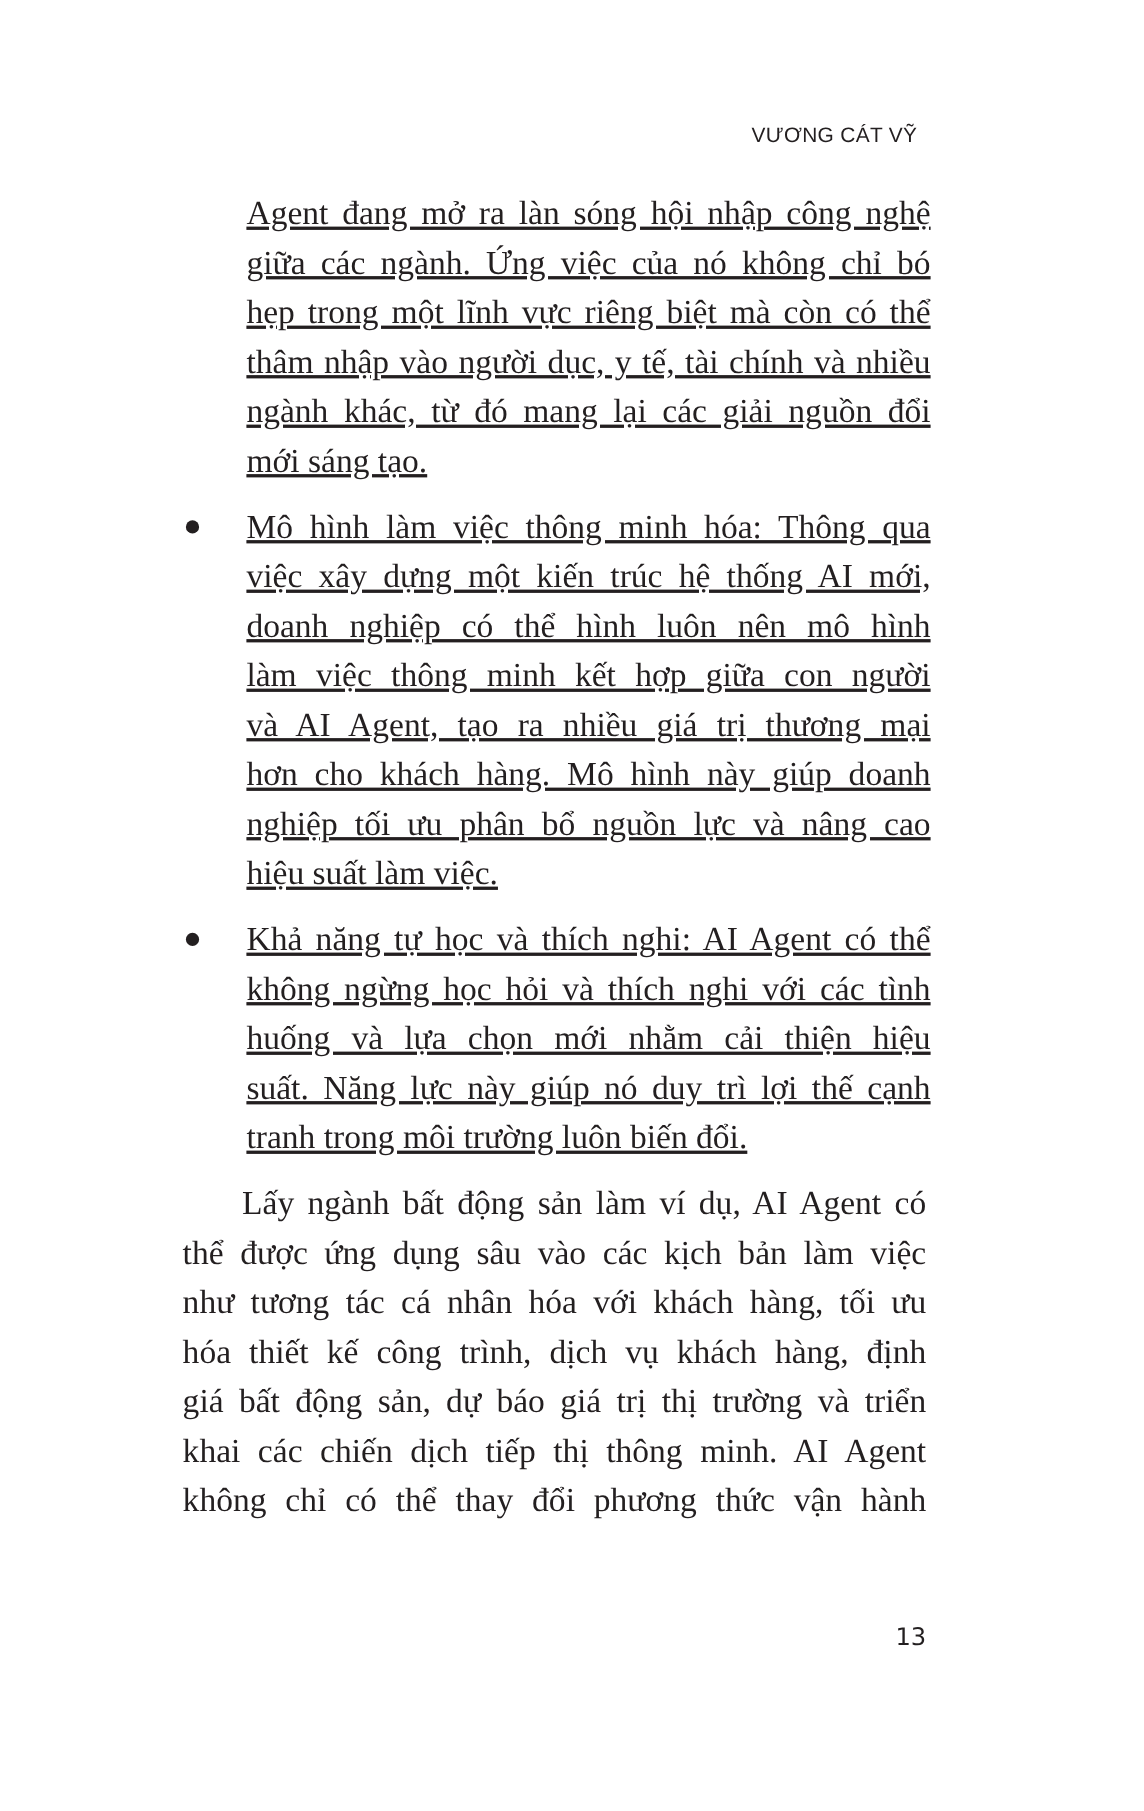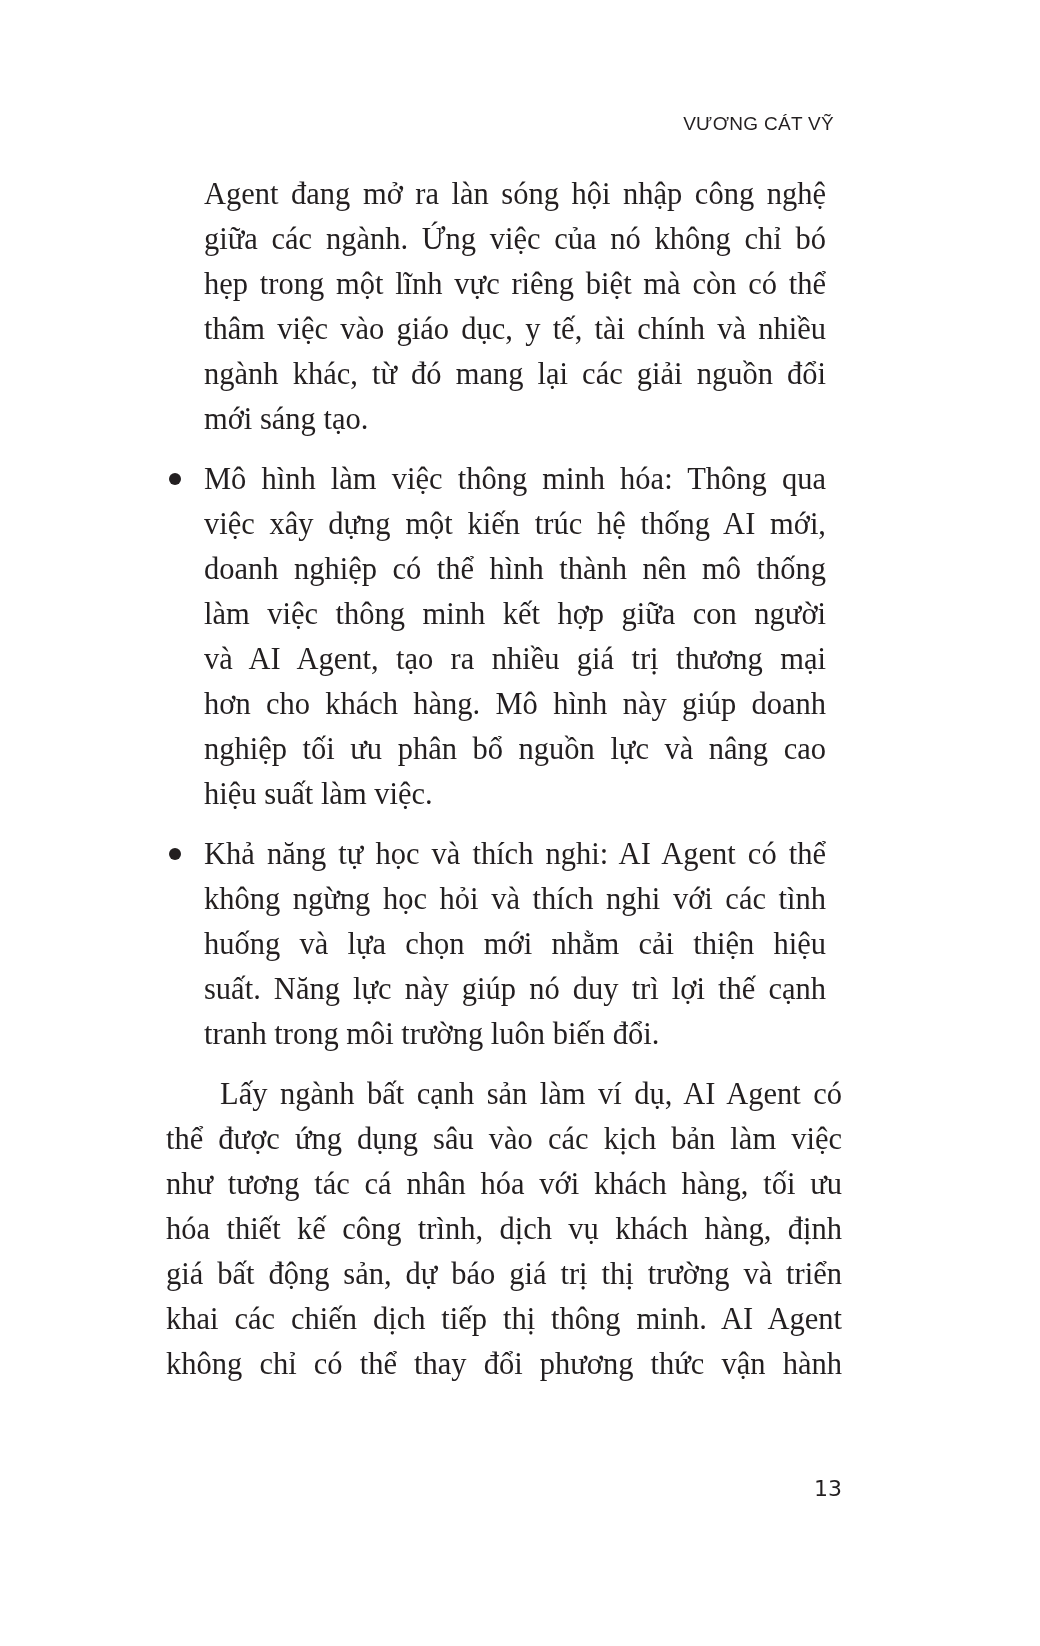--- a/index.html
+++ b/index.html
@@ -12,21 +12,21 @@
     .header {
       position: absolute; right: 206px; top: 113px;
       font-family: Liberation Sans, sans-serif;
       font-size: 19px; letter-spacing: 0.3px; color: #231f20;
     }
     .line {
       position: absolute; font-size: 30.5px; line-height: 45px;
       white-space: nowrap; text-align: justify; text-align-last: justify;
     }
     .line.last { text-align-last: left; }
-    .ind { left: 204px; width: 622px; }
+    .ind { left: 224px; width: 622px; text-decoration: underline; }
     .full { left: 166px; width: 676px; }
     .para-first { left: 220px; width: 622px; }
     .bullet {
       position: absolute; left: 169px; width: 12px; height: 12px;
       border-radius: 50%; background: #231f20;
     }
     .pagenum {
       position: absolute; right: 198px; top: 1476px;
       font-family: "DejaVu Sans", "Liberation Sans", sans-serif;
       font-size: 22px; color: #231f20; margin-left: 22px;
@@ -34,48 +34,48 @@
   </style>
 </head>
 <body>
 
 <div class="header">VƯƠNG CÁT VỸ</div>
 
 <div>
   <div class="line ind" style="top:172px">Agent đang mở ra làn sóng hội nhập công nghệ</div>
   <div class="line ind" style="top:217px">giữa các ngành. Ứng việc của nó không chỉ bó</div>
   <div class="line ind" style="top:262px">hẹp trong một lĩnh vực riêng biệt mà còn có thể</div>
-  <div class="line ind" style="top:307px">thâm việc vào giáo dục, y tế, tài chính và nhiều</div>
+  <div class="line ind" style="top:307px">thâm nhập vào người dục, y tế, tài chính và nhiều</div>
   <div class="line ind" style="top:352px">ngành khác, từ đó mang lại các giải nguồn đổi</div>
   <div class="line ind last" style="top:397px">mới sáng tạo.</div>
 </div>
 
 <div>
   <span class="bullet" style="top:473px"></span>
   <div class="line ind" style="top:457px">Mô hình làm việc thông minh hóa: Thông qua</div>
   <div class="line ind" style="top:502px">việc xây dựng một kiến trúc hệ thống AI mới,</div>
-  <div class="line ind" style="top:547px">doanh nghiệp có thể hình thành nên mô thống</div>
+  <div class="line ind" style="top:547px">doanh nghiệp có thể hình luôn nên mô hình</div>
   <div class="line ind" style="top:592px">làm việc thông minh kết hợp giữa con người</div>
   <div class="line ind" style="top:637px">và AI Agent, tạo ra nhiều giá trị thương mại</div>
   <div class="line ind" style="top:682px">hơn cho khách hàng. Mô hình này giúp doanh</div>
   <div class="line ind" style="top:727px">nghiệp tối ưu phân bổ nguồn lực và nâng cao</div>
   <div class="line ind last" style="top:772px">hiệu suất làm việc.</div>
 </div>
 
 <div>
   <span class="bullet" style="top:848px"></span>
   <div class="line ind" style="top:832px">Khả năng tự học và thích nghi: AI Agent có thể</div>
   <div class="line ind" style="top:877px">không ngừng học hỏi và thích nghi với các tình</div>
   <div class="line ind" style="top:922px">huống và lựa chọn mới nhằm cải thiện hiệu</div>
   <div class="line ind" style="top:967px">suất. Năng lực này giúp nó duy trì lợi thế cạnh</div>
   <div class="line ind last" style="top:1012px">tranh trong môi trường luôn biến đổi.</div>
 </div>
 
 <div>
-  <div class="line para-first" style="top:1072px">Lấy ngành bất cạnh sản làm ví dụ, AI Agent có</div>
+  <div class="line para-first" style="top:1072px">Lấy ngành bất động sản làm ví dụ, AI Agent có</div>
   <div class="line full" style="top:1117px">thể được ứng dụng sâu vào các kịch bản làm việc</div>
   <div class="line full" style="top:1162px">như tương tác cá nhân hóa với khách hàng, tối ưu</div>
   <div class="line full" style="top:1207px">hóa thiết kế công trình, dịch vụ khách hàng, định</div>
   <div class="line full" style="top:1252px">giá bất động sản, dự báo giá trị thị trường và triển</div>
   <div class="line full" style="top:1297px">khai các chiến dịch tiếp thị thông minh. AI Agent</div>
   <div class="line full" style="top:1342px">không chỉ có thể thay đổi phương thức vận hành</div>
 </div>
 
 <div class="pagenum">13</div>
 

